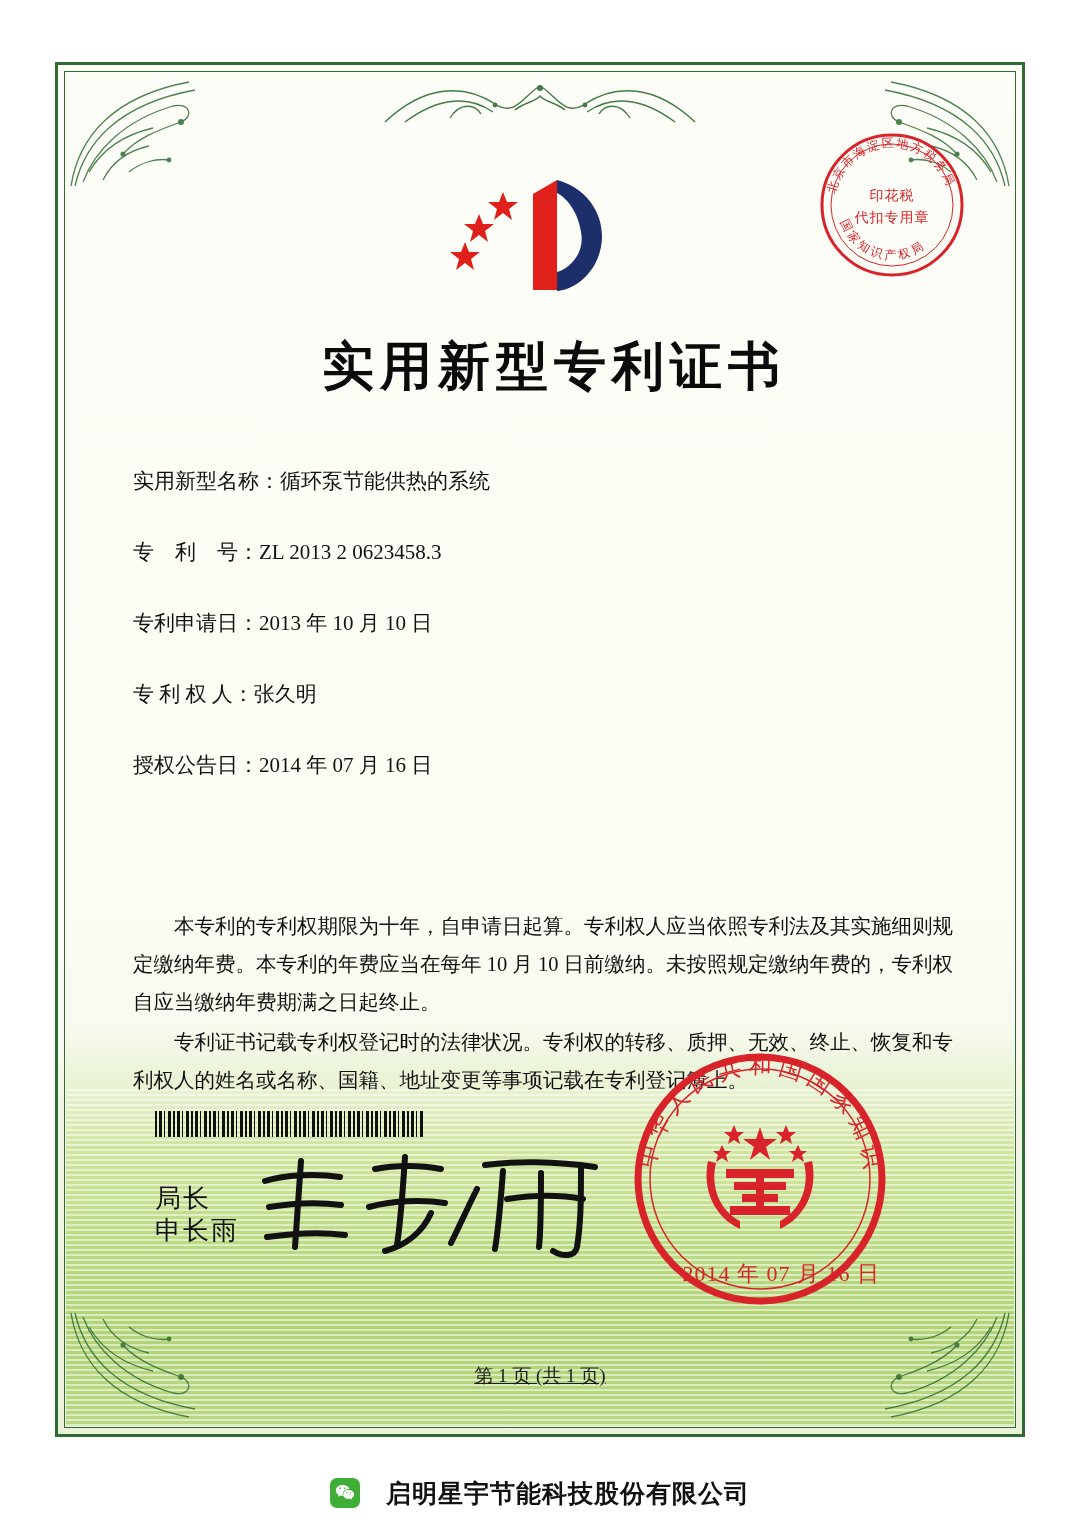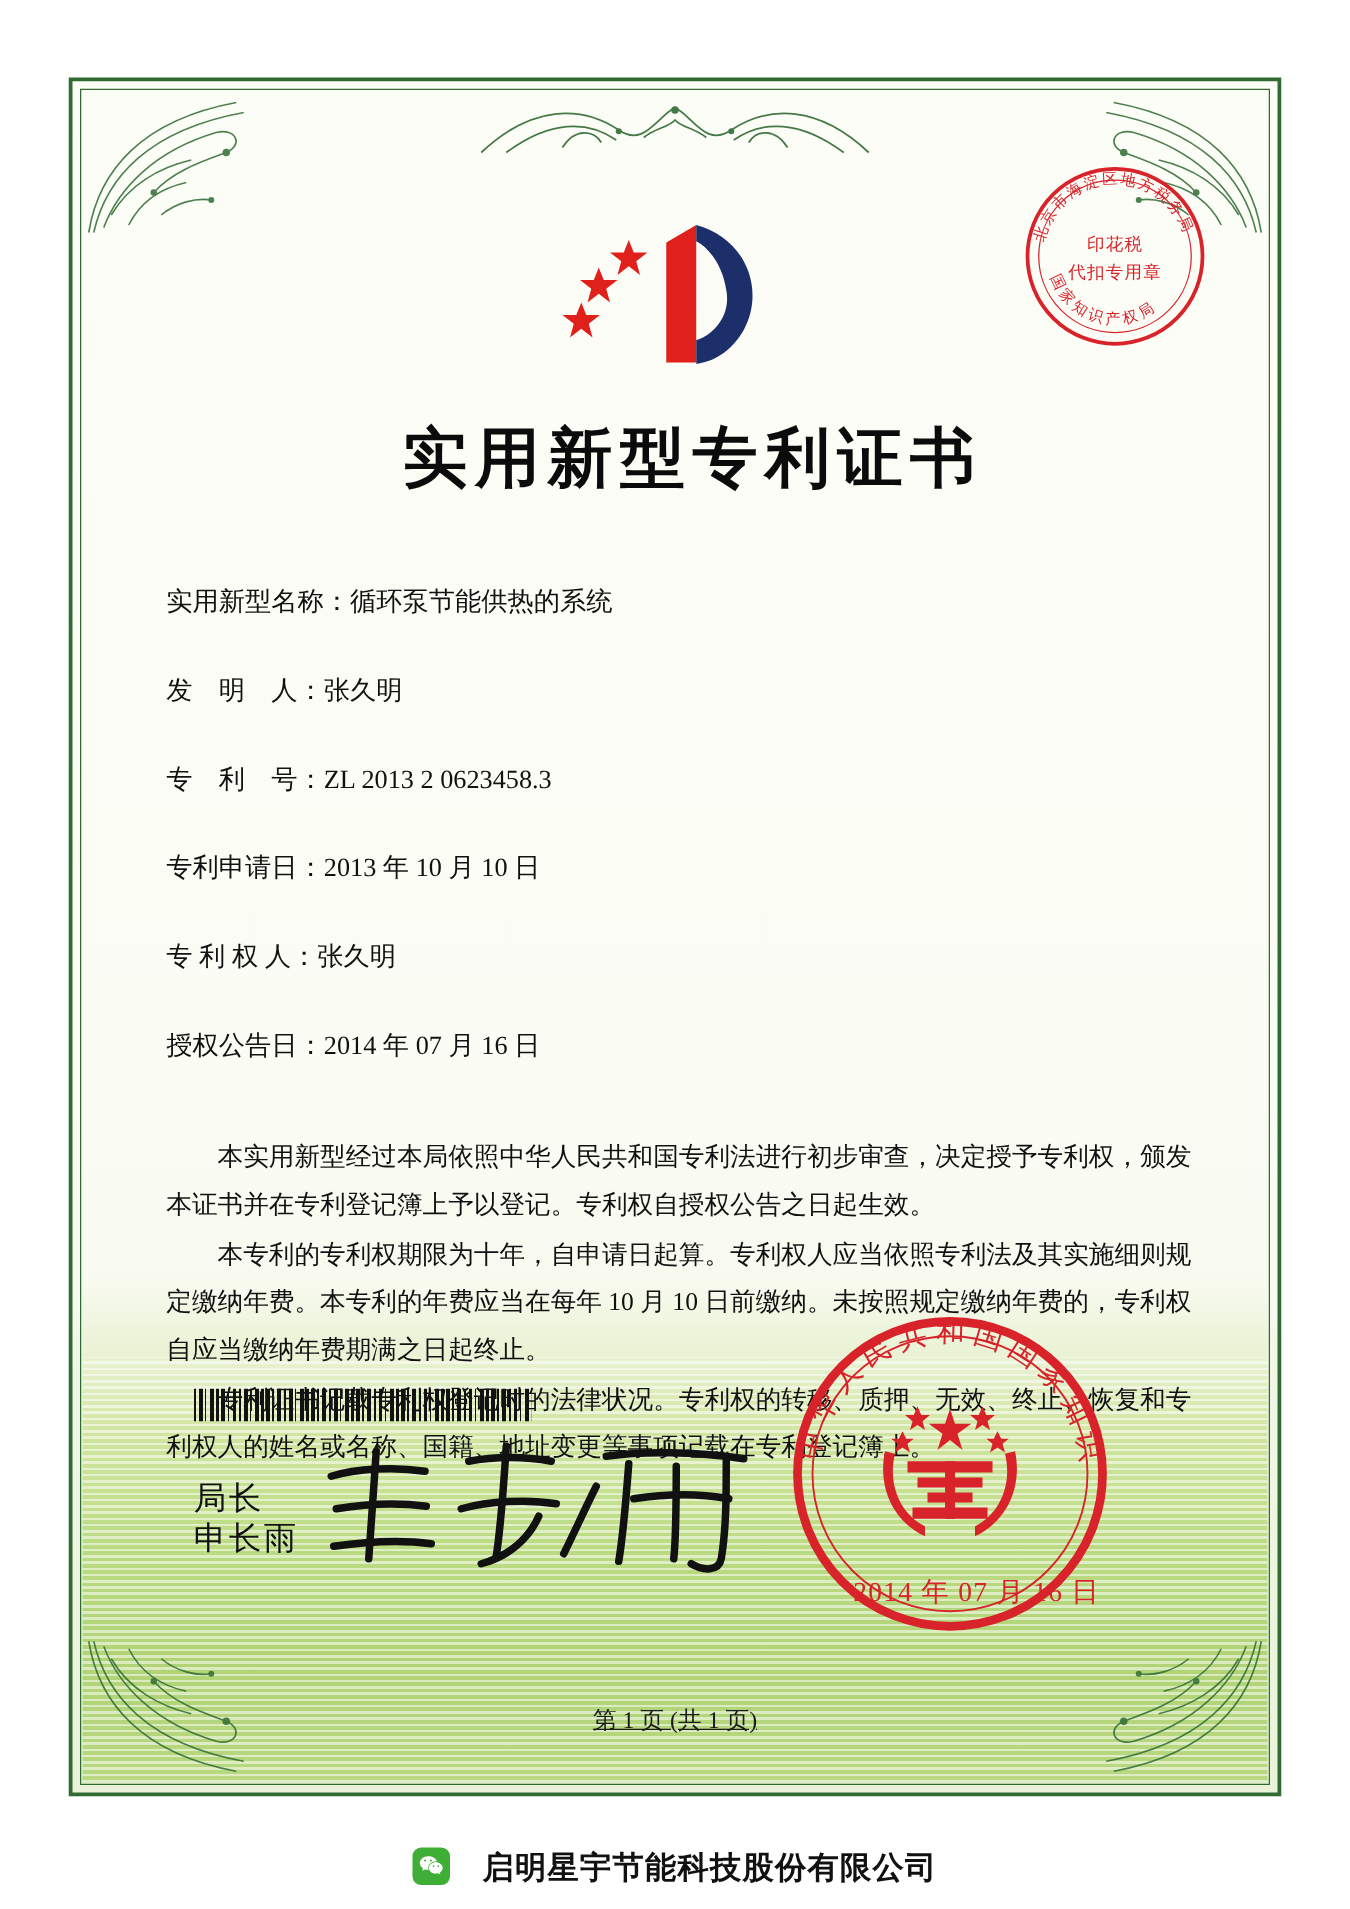--- a/index.html
+++ b/index.html
@@ -390,38 +390,34 @@
       </svg>
     </div>
 
     <div class="title">实用新型专利证书</div>
 
     <div class="fields">
       <div class="field-row">
         <span class="field-label">实用新型名称：</span><span class="field-value">循环泵节能供热的系统</span>
       </div>
       <div class="field-row">
-        <span class="field-label">发　明　人：</span><span class="field-value">张久明</span>
-      </div>
-      <div class="field-row">
         <span class="field-label">专　利　号：</span><span class="field-value">ZL 2013 2 0623458.3</span>
       </div>
       <div class="field-row">
         <span class="field-label">专利申请日：</span><span class="field-value">2013 年 10 月 10 日</span>
       </div>
       <div class="field-row">
         <span class="field-label">专 利 权 人：</span><span class="field-value">张久明</span>
       </div>
       <div class="field-row">
         <span class="field-label">授权公告日：</span><span class="field-value">2014 年 07 月 16 日</span>
       </div>
     </div>
 
     <div class="paragraphs">
-      <p>本实用新型经过本局依照中华人民共和国专利法进行初步审查，决定授予专利权，颁发本证书并在专利登记簿上予以登记。专利权自授权公告之日起生效。</p>
       <p>本专利的专利权期限为十年，自申请日起算。专利权人应当依照专利法及其实施细则规定缴纳年费。本专利的年费应当在每年 10 月 10 日前缴纳。未按照规定缴纳年费的，专利权自应当缴纳年费期满之日起终止。</p>
       <p>专利证书记载专利权登记时的法律状况。专利权的转移、质押、无效、终止、恢复和专利权人的姓名或名称、国籍、地址变更等事项记载在专利登记簿上。</p>
     </div>
 
     <div class="barcode"></div>
 
     <div class="signature-block">
       <div>局长</div>
       <div>申长雨</div>
     </div>

